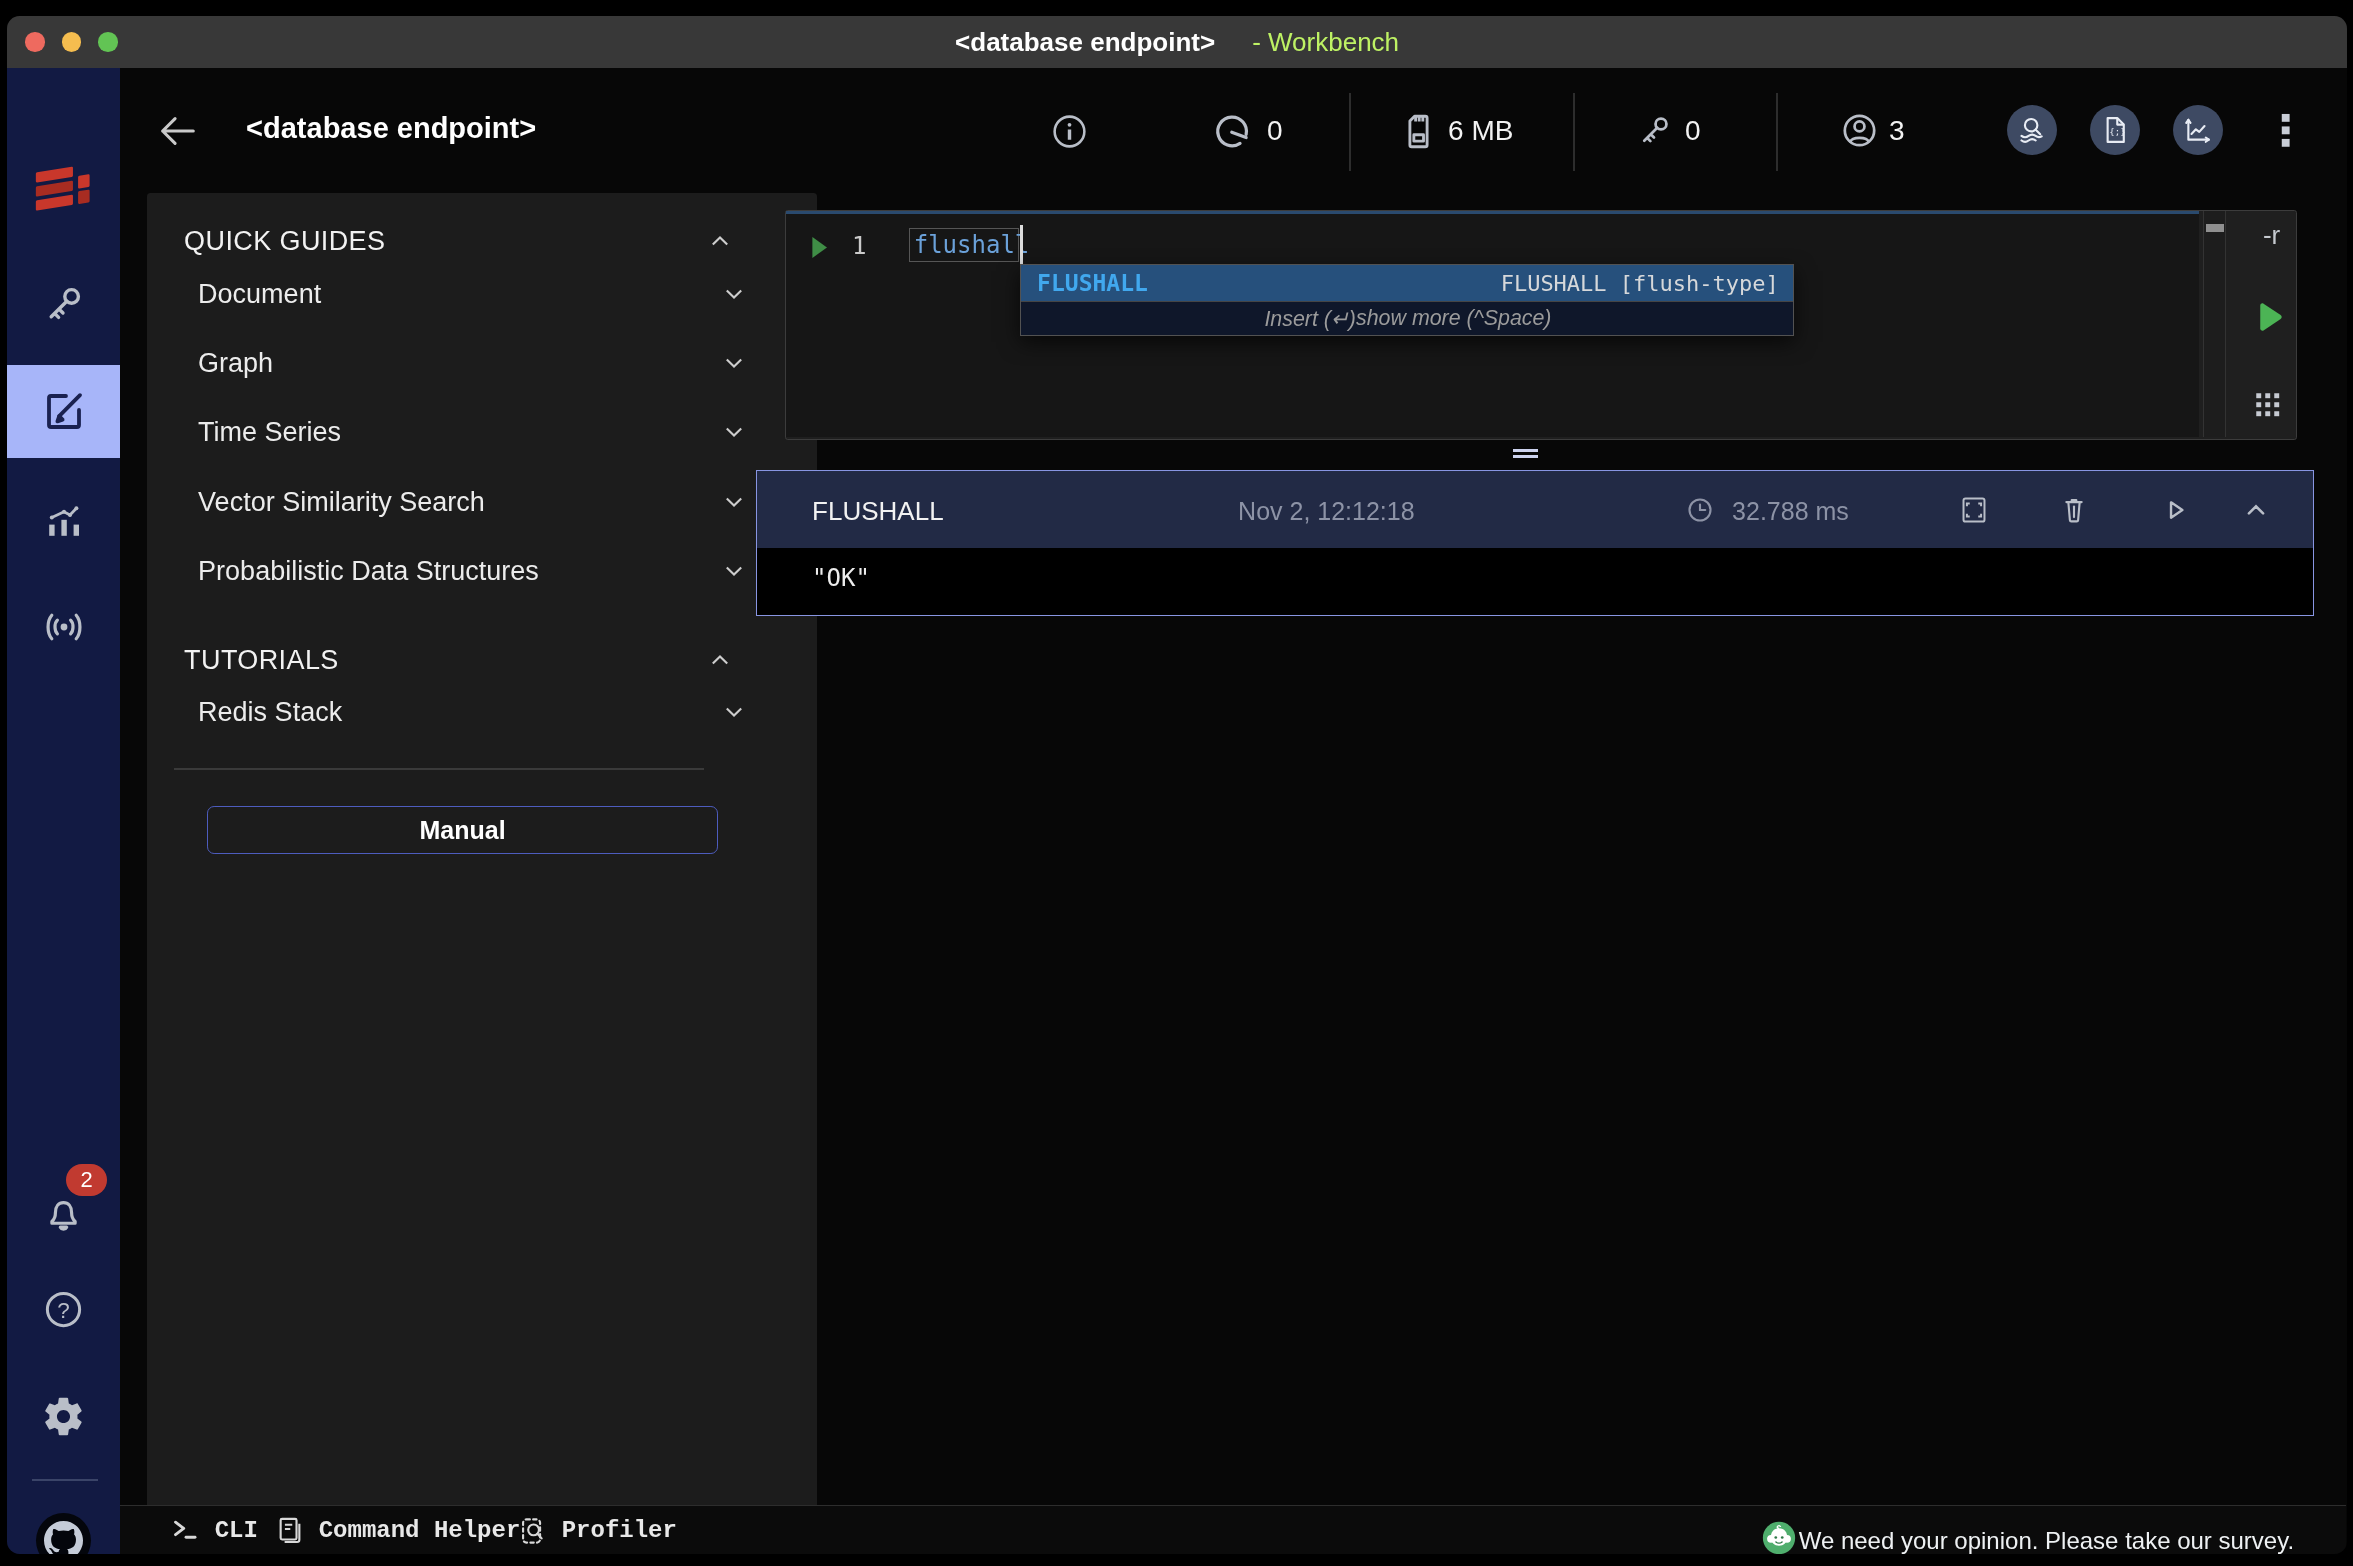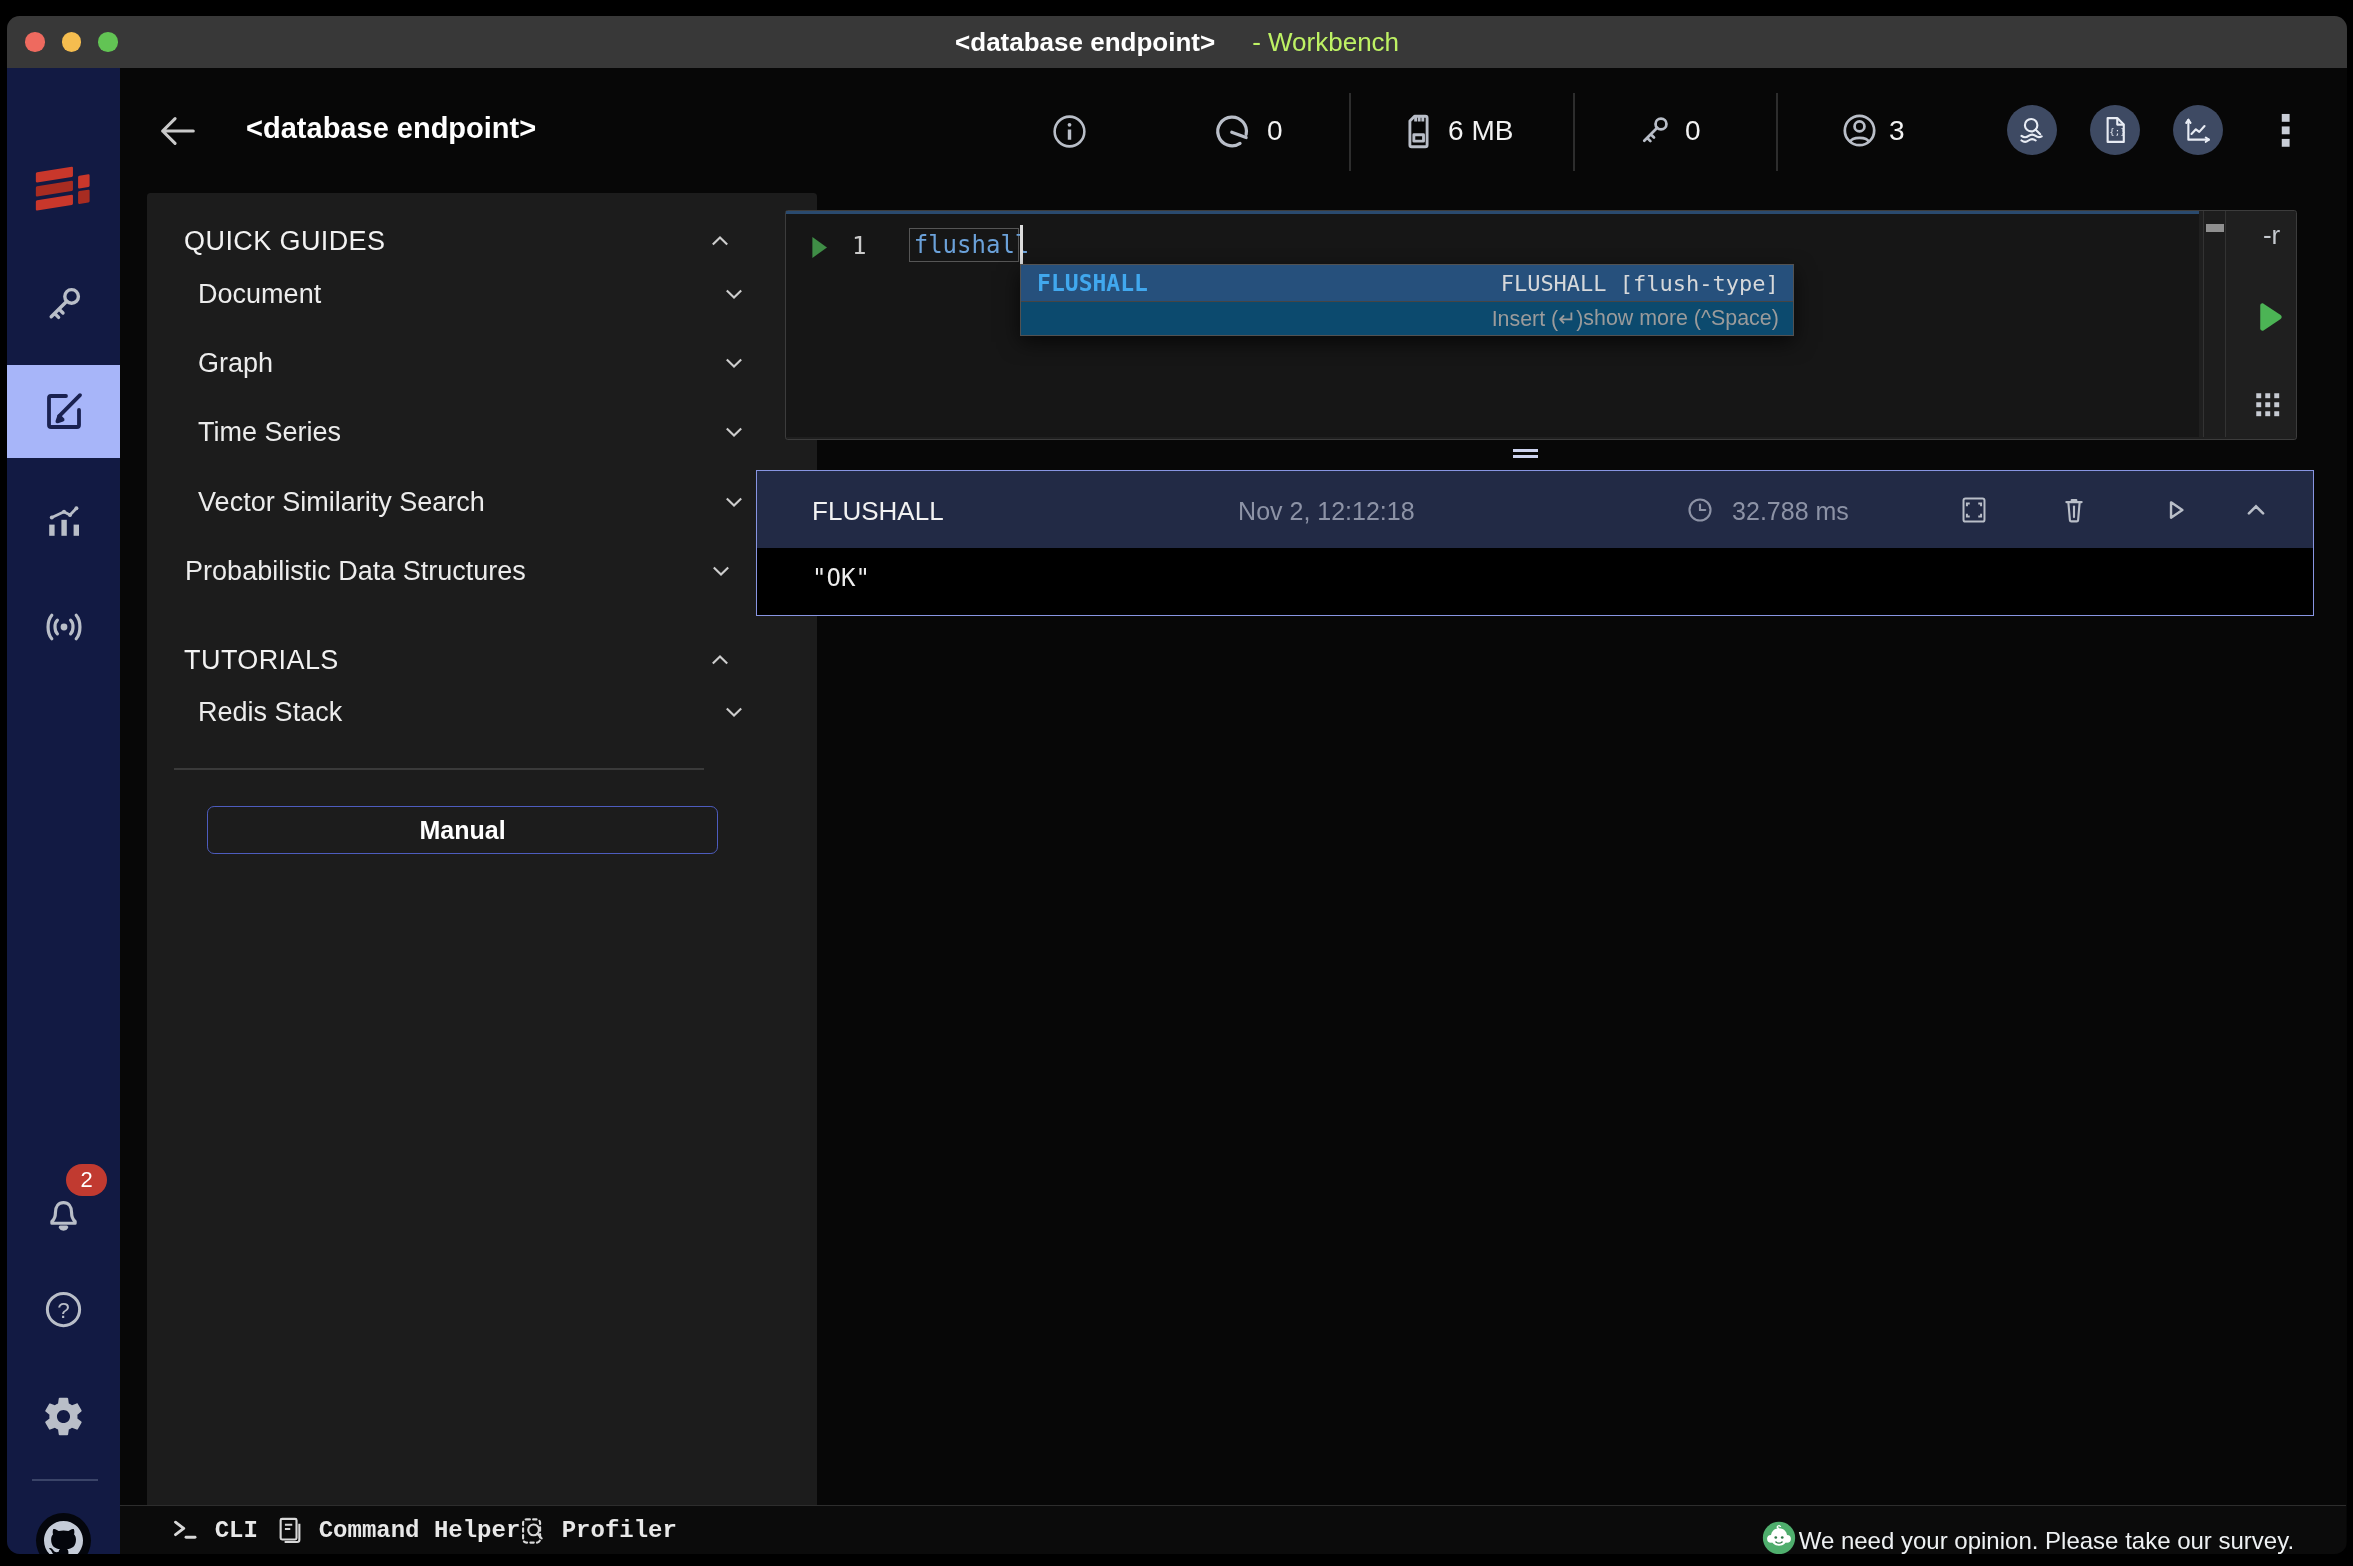--- a/index.html
+++ b/index.html
@@ -54,21 +54,21 @@
   .ed-thumb{position:absolute;left:1.8px;top:12.5px;width:18px;height:8px;background:#8f8f8f;}
   .mode{position:absolute;left:1459px;top:9px;width:53px;text-align:center;font-size:26px;color:#c5c9cf;}
   .runbtn{position:absolute;left:1465px;top:88px;width:36px;height:36px;display:flex;align-items:center;justify-content:center;}
   .gridbtn{position:absolute;left:1468px;top:180px;width:27px;height:27px;color:#c6cad2;}
   
   .suggest{position:absolute;left:1013px;top:248px;width:772px;border:0.9px solid #525252;
            box-shadow:0 7.1px 19.6px rgba(0,0,0,.65);z-index:5;}
   .sg-row1{height:36px;background:#26507c;display:flex;align-items:center;justify-content:space-between;padding:0 14.3px 0 16px;}
   .sg-main{font-size:23px;font-weight:bold;color:#41a8ee;}
   .sg-sig{font-size:22px;color:#d6d8da;}
-  .sg-row2{height:33px;background:#0c4a6e;border-top:0.9px solid #454545;display:flex;align-items:center;justify-content:flex-end;padding:0 14.3px 0 16px;}
+  .sg-row2{height:33px;background:#0f172a;border-top:0.9px solid #454545;display:flex;align-items:center;justify-content:center;padding:0 14.3px 0 16px;font-style:italic;}
   .sg-hint{font-size:21.4px;color:#9b9b9b;}
   
   .rhandle{position:absolute;left:1506px;top:433px;width:25px;height:9px;}
   .rhandle div{height:2.7px;background:#ccd2ee;margin-bottom:3.6px;}
   
   .result{position:absolute;left:749px;top:454px;width:1558px;height:146px;border:1.8px solid #8895e2;
           box-sizing:border-box;background:#000;}
   .res-head{position:absolute;left:0;top:0;width:100%;height:77px;background:#222a45;}
   .res-cmd{position:absolute;left:55px;top:25px;font-size:26px;color:#f2f2f2;}
   .res-time{position:absolute;left:481px;top:26px;font-size:25px;color:#8d93a6;}
@@ -309,21 +309,21 @@
       </span>
     </div>
     <div class="g-row" style="top:286px;padding-left:51px;">
       <span class="g-label">Vector Similarity Search</span>
       <span class="g-caret">
         <svg viewBox="0 0 24 24" width="32" height="32" fill="none" stroke="currentColor" stroke-width="1.6">
               <path d="M6.6 9.4 L12 14.6 17.4 9.4"></path>
             </svg>
       </span>
     </div>
-    <div class="g-row" style="top:355px;padding-left:38px;">
+    <div class="g-row" style="top:355px;padding-left:51px;">
       <span class="g-label">Probabilistic Data Structures</span>
       <span class="g-caret">
         <svg viewBox="0 0 24 24" width="32" height="32" fill="none" stroke="currentColor" stroke-width="1.6">
               <path d="M6.6 9.4 L12 14.6 17.4 9.4"></path>
             </svg>
       </span>
     </div>
     <div class="g-row" style="top:444px;padding-left:37px;">
       <span class="g-label g-section">TUTORIALS</span>
       <span class="g-caret">

